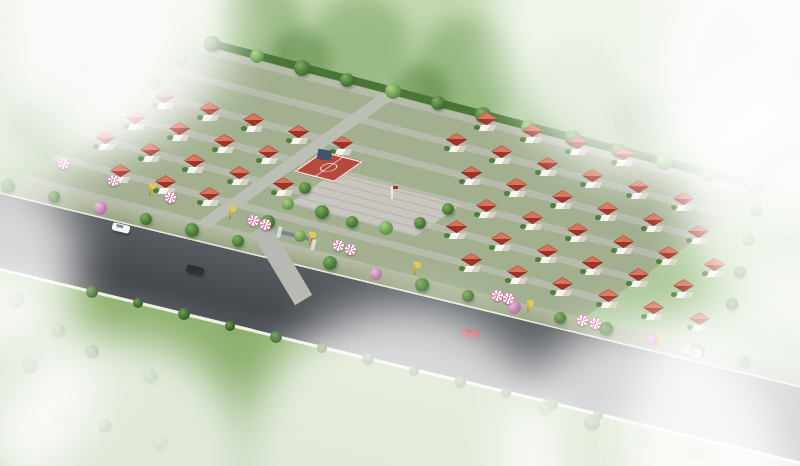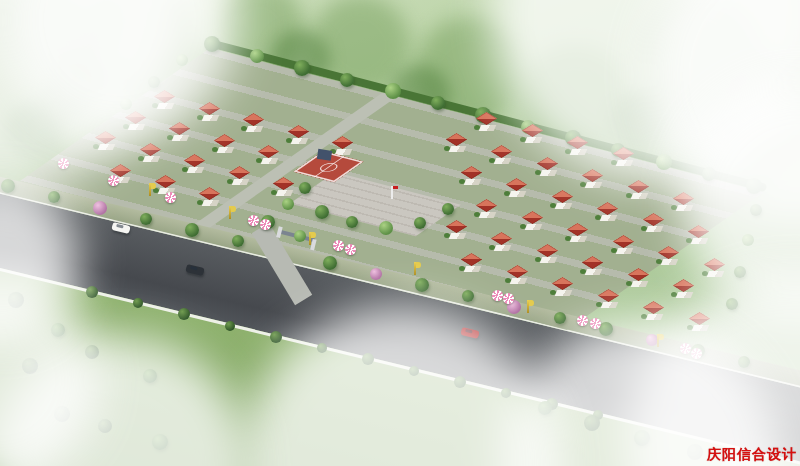--- a/index.html
+++ b/index.html
@@ -554,14 +554,13 @@
       <div class="blob hazeb" style="left: 490px; top: -155px; width: 340px; height: 340px;"></div>
       <div class="blob hazeb" style="left: 645px; top: -75px; width: 300px; height: 300px;"></div>
       <div class="blob hazeb" style="left: 680px; top: 80px; width: 240px; height: 240px;"></div>
       <div class="blob hazeb" style="left: 625px; top: 275px; width: 340px; height: 340px;"></div>
       <div class="blob hazeb" style="left: 500px; top: 320px; width: 280px; height: 280px;"></div>
       <div class="blob hazeb" style="left: 240px; top: 305px; width: 320px; height: 320px;"></div>
       <div class="blob hazeb" style="left: -10px; top: 335px; width: 260px; height: 260px;"></div>
       <div class="blob hazeb" style="left: -100px; top: 280px; width: 200px; height: 200px;"></div>
       <div class="blob hazeb" style="left: -80px; top: 180px; width: 160px; height: 160px;"></div>
     </div>
-  <div id="watermark">庆阳信合设计</div>
 </div>
 
 </body></html>

